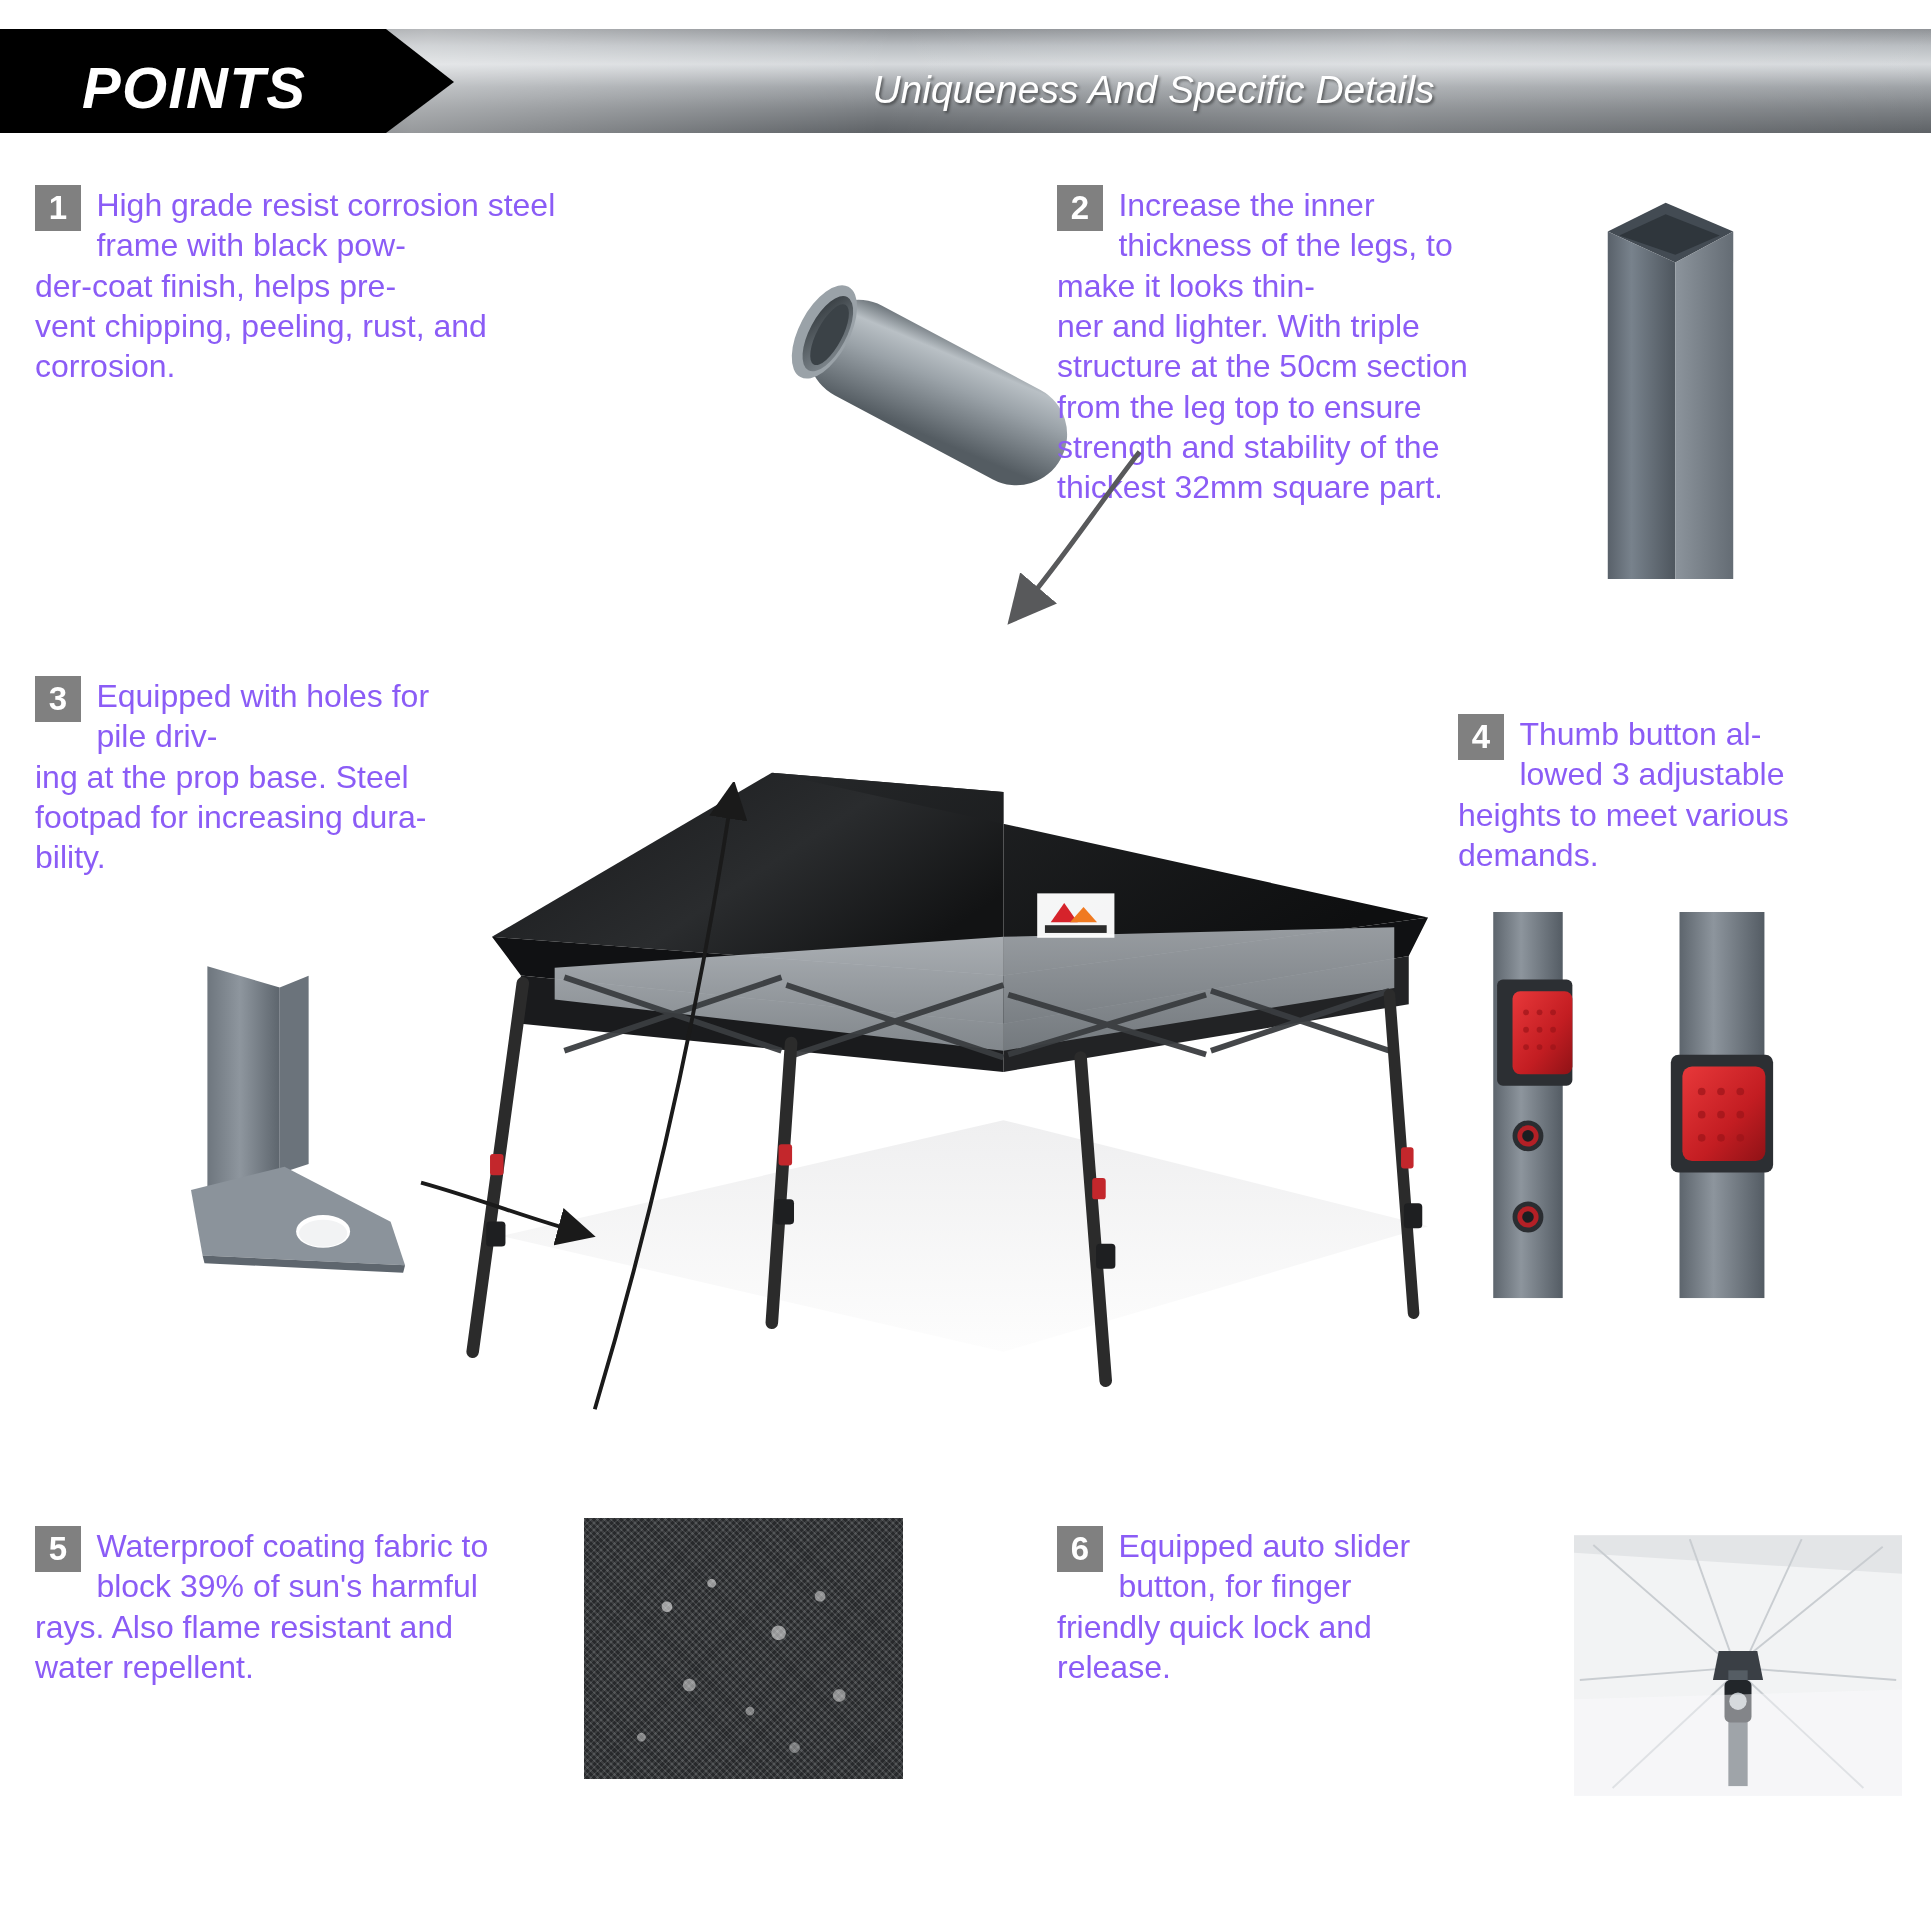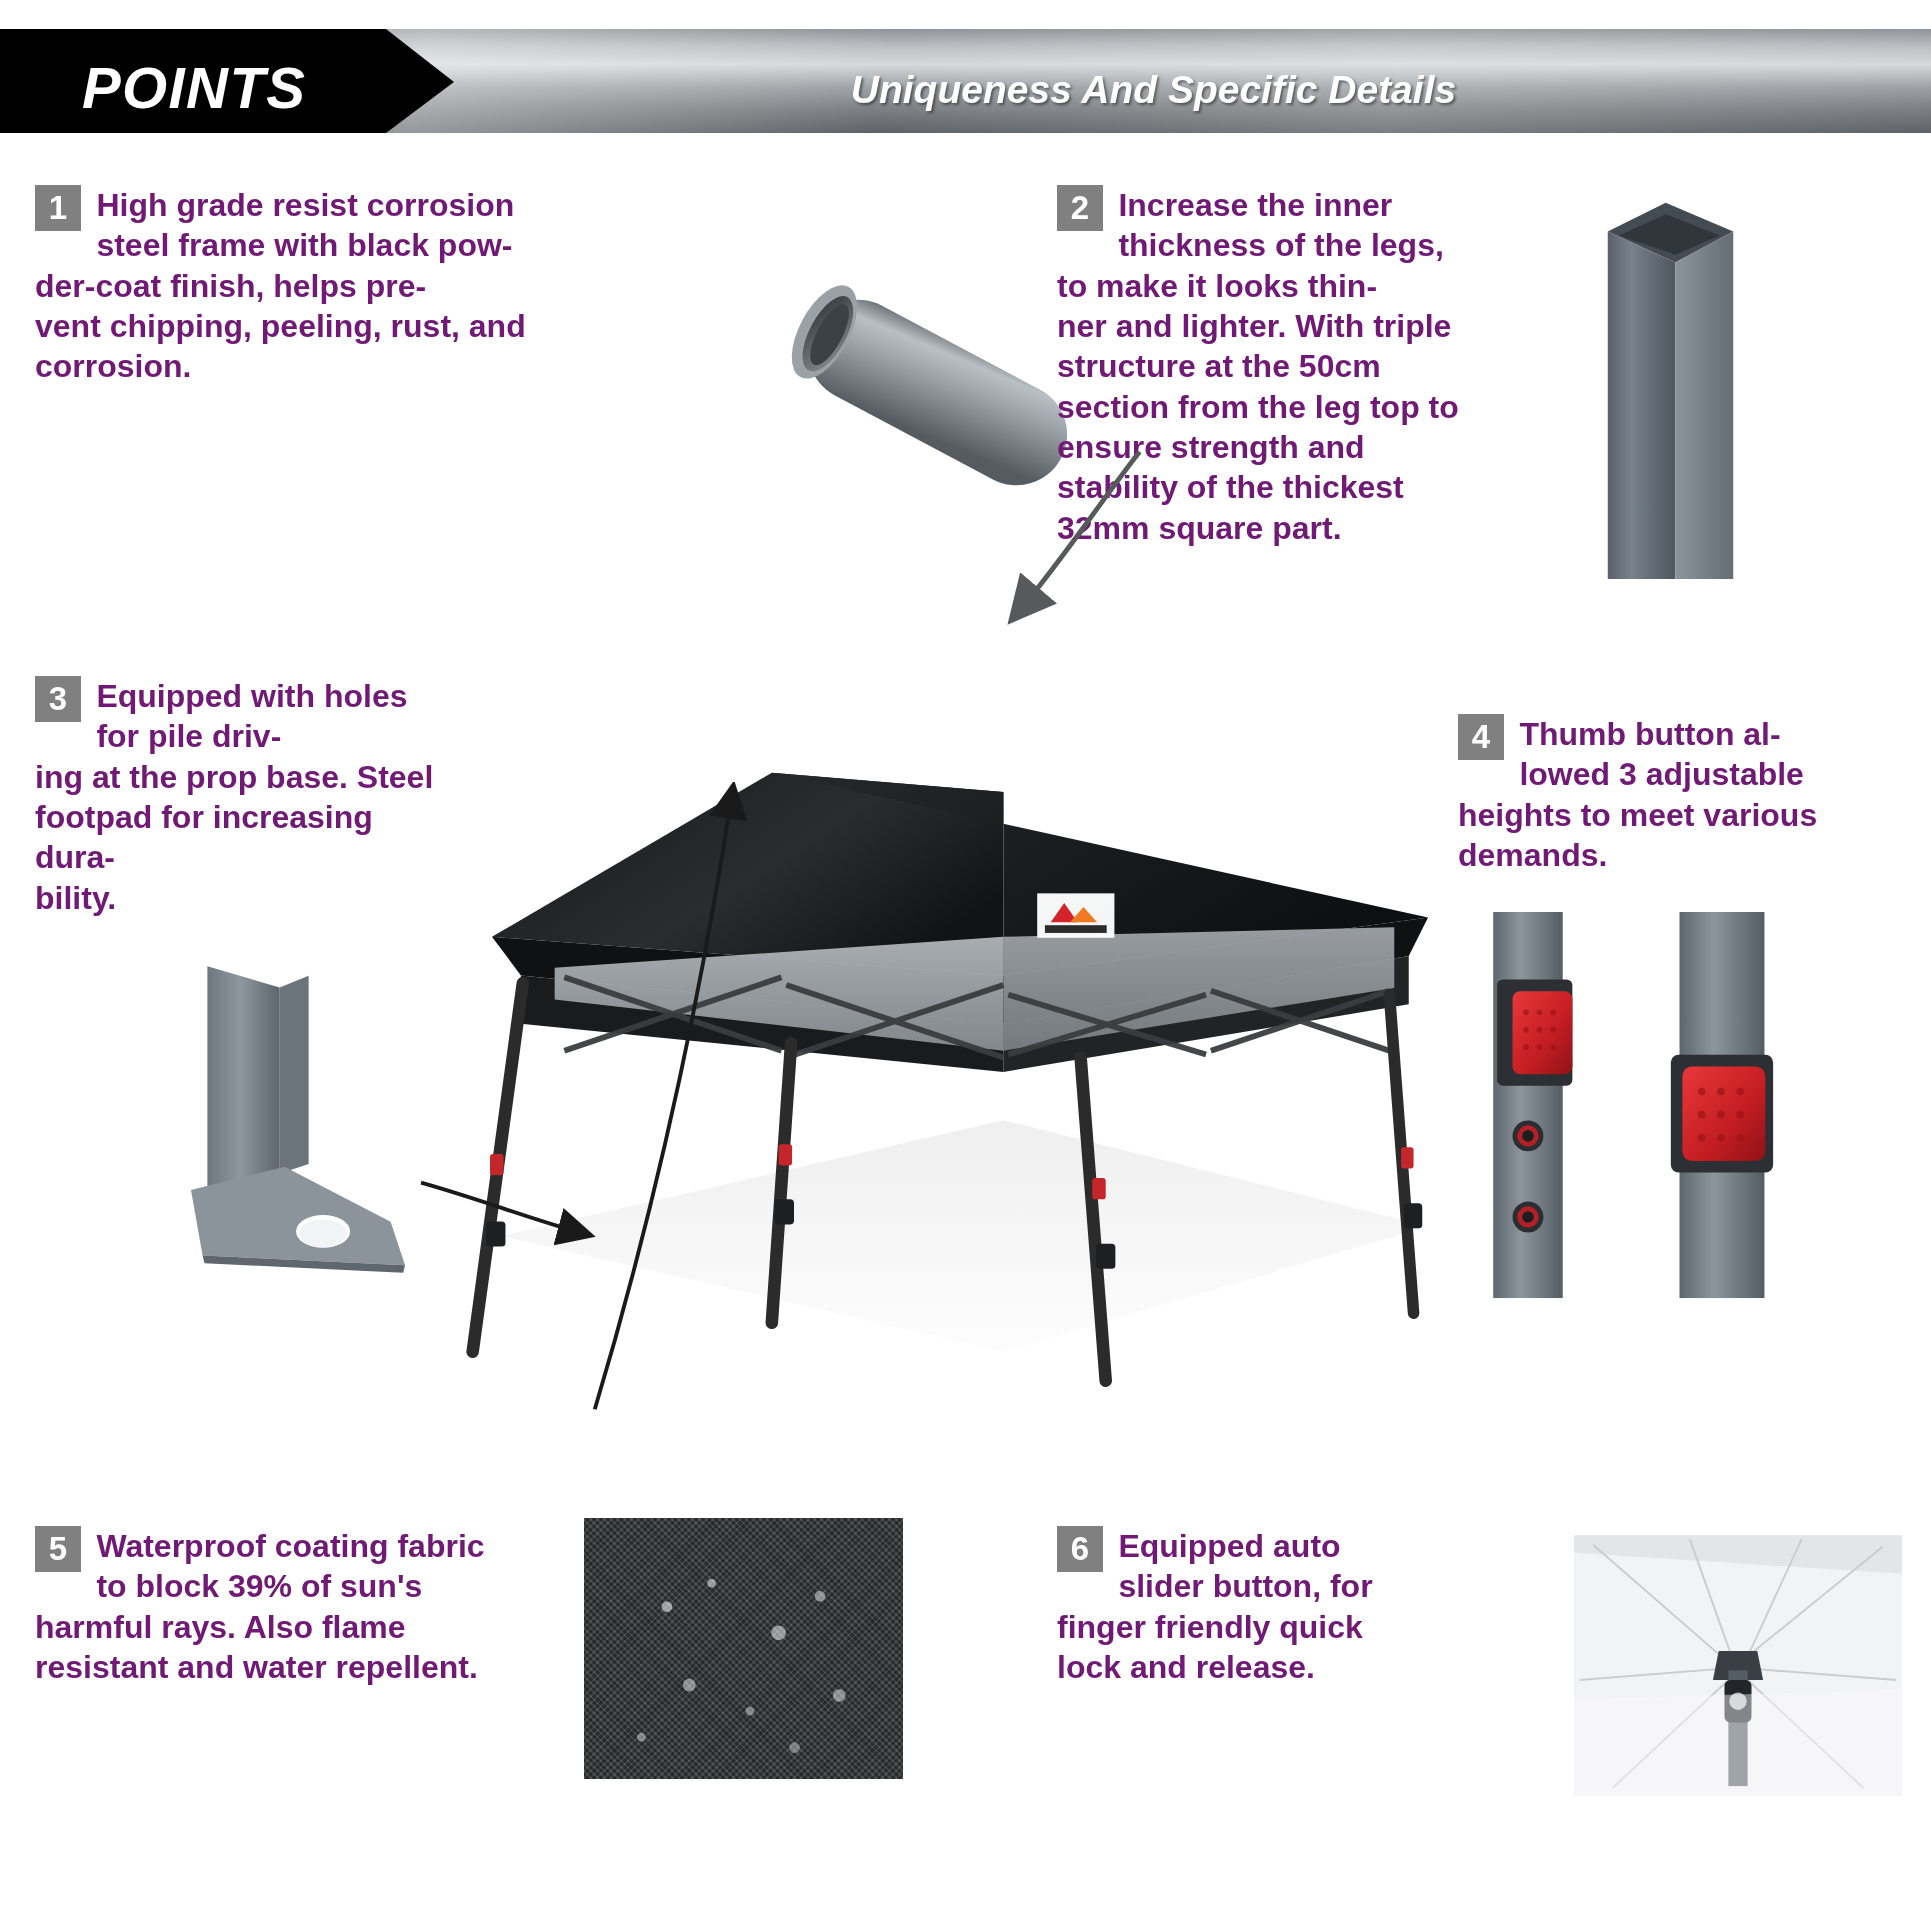--- a/index.html
+++ b/index.html
@@ -60,21 +60,21 @@
     letter-spacing: 1.4px;
   }
   #banner-subtitle {
     position: absolute;
     left: 753px;
     top: 39px;
     width: 801px;
     text-align: center;
     color: #ffffff;
     font-size: 39px;
-    font-weight: bold;
+    font-weight: normal;
     font-style: italic;
     text-shadow: 1.9px 1.9px 2.9px rgba(0,0,0,0.45);
   }
 
   
   .point-block { position: absolute; }
   .point-num {
     width: 46px;
     height: 46px;
     background: #808080;
@@ -82,23 +82,23 @@
     font-size: 33px;
     font-weight: bold;
     display: flex;
     align-items: center;
     justify-content: center;
     float: left;
     margin-right: 15.4px;
   }
   .point-text {
     font-size: 32px;
-    font-weight: bold;
+    font-weight: normal;
     line-height: 1.26;
-    color: #701a75;
+    color: #8b5cf6;
     white-space: pre-line;
   }
 
   #point-1 { left: 35px;  top: 185px;  width: 541px; }
   #point-2 { left: 1057px; top: 185px; width: 425px; }
   #point-3 { left: 35px;  top: 676px;  width: 406px; }
   #point-4 { left: 1458px; top: 714px; width: 434px; }
   #point-5 { left: 35px;  top: 1526px; width: 454px; }
   #point-6 { left: 1057px; top: 1526px; width: 377px; }
 

